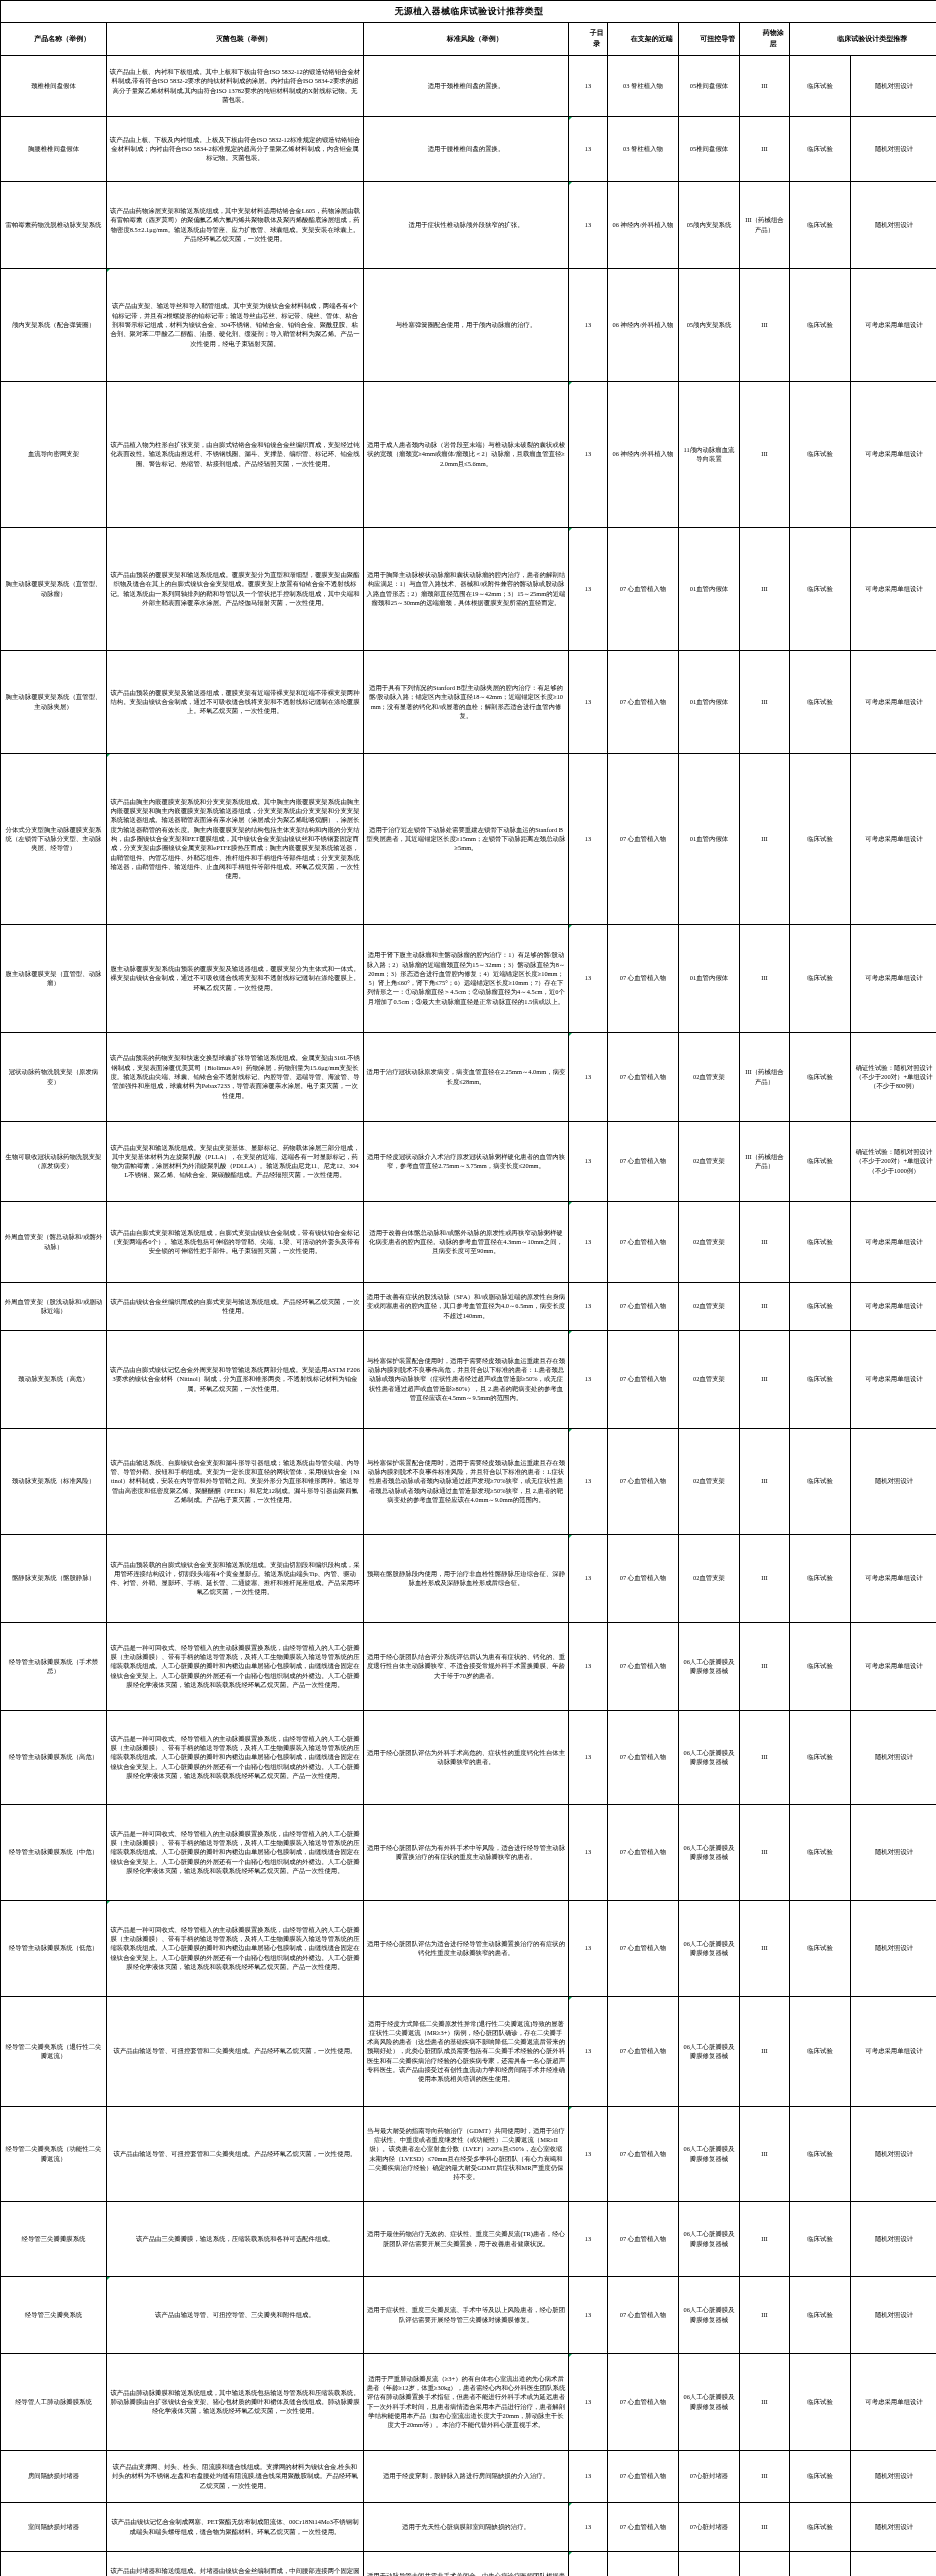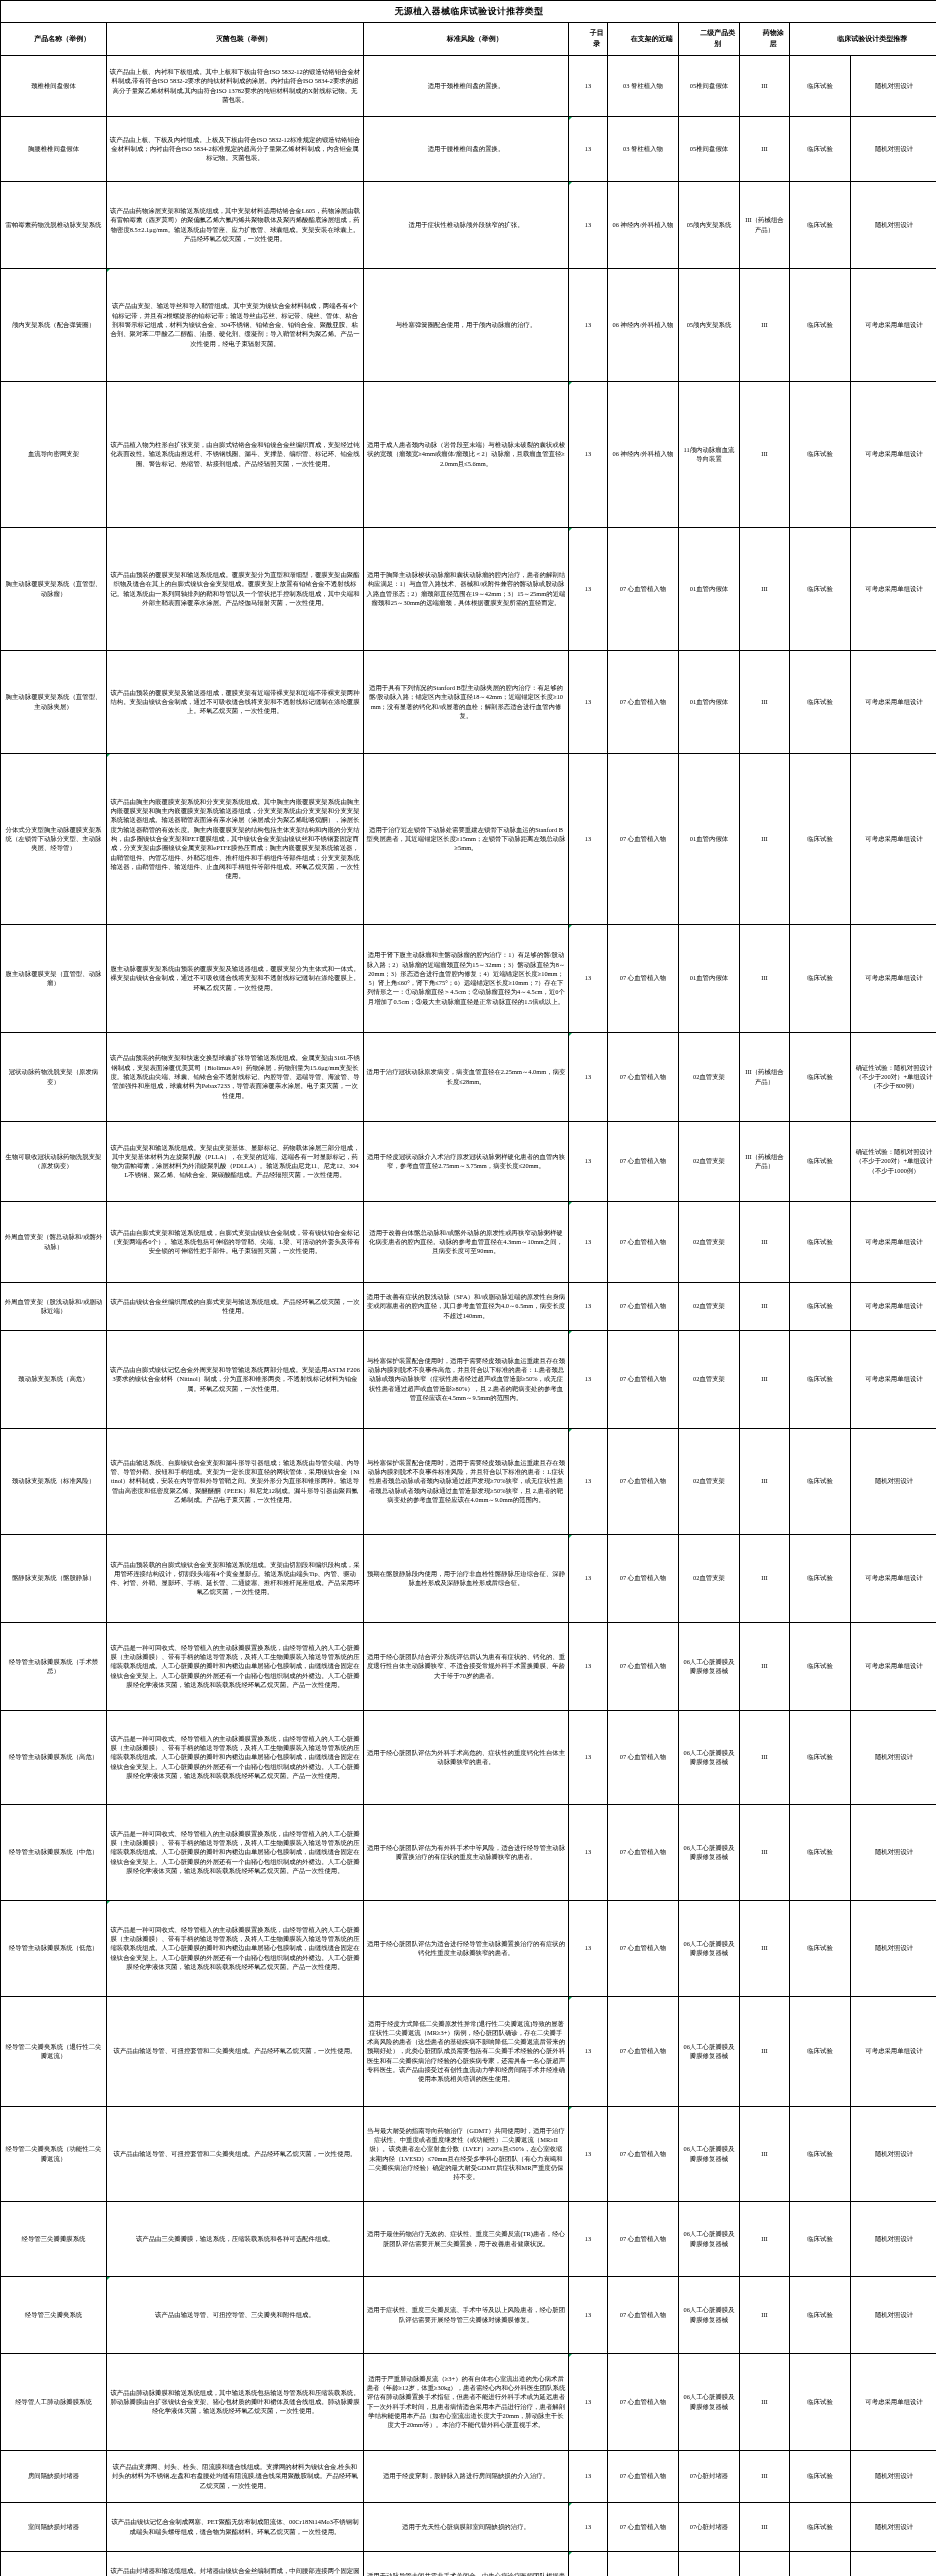--- a/index.html
+++ b/index.html
@@ -33,21 +33,21 @@
   <thead>
     <tr class="title-row">
       <th colspan="9">无源植入器械临床试验设计推荐类型</th>
     </tr>
     <tr class="head-row">
       <th>产品名称（举例）</th>
       <th>灭菌包装（举例）</th>
       <th>标准风险（举例）</th>
       <th>子目录</th>
       <th>在支架的近端</th>
-      <th>二级产品类别</th>
+      <th>可扭控导管</th>
       <th>药物涂层</th>
       <th colspan="2">临床试验设计类型推荐</th>
     </tr>
   </thead>
   <tbody id="tbody">
       <tr style="height: 61px;">
     <td class="c-name">颈椎椎间盘假体</td>
     <td class="c-comp">该产品由上板、内衬和下板组成。其中上板和下板由符合ISO 5832-12的锻造钴铬钼合金材料制成,带有符合ISO 5832-2要求的纯钛材料制成的涂层。内衬由符合ISO 5834-2要求的超高分子量聚乙烯材料制成,其内由符合ISO 13782要求的纯钽材料制成的X射线标记物。无菌包装。</td>
     <td class="c-scope">适用于颈椎椎间盘的置换。</td>
     <td class="c-sub">13</td>

